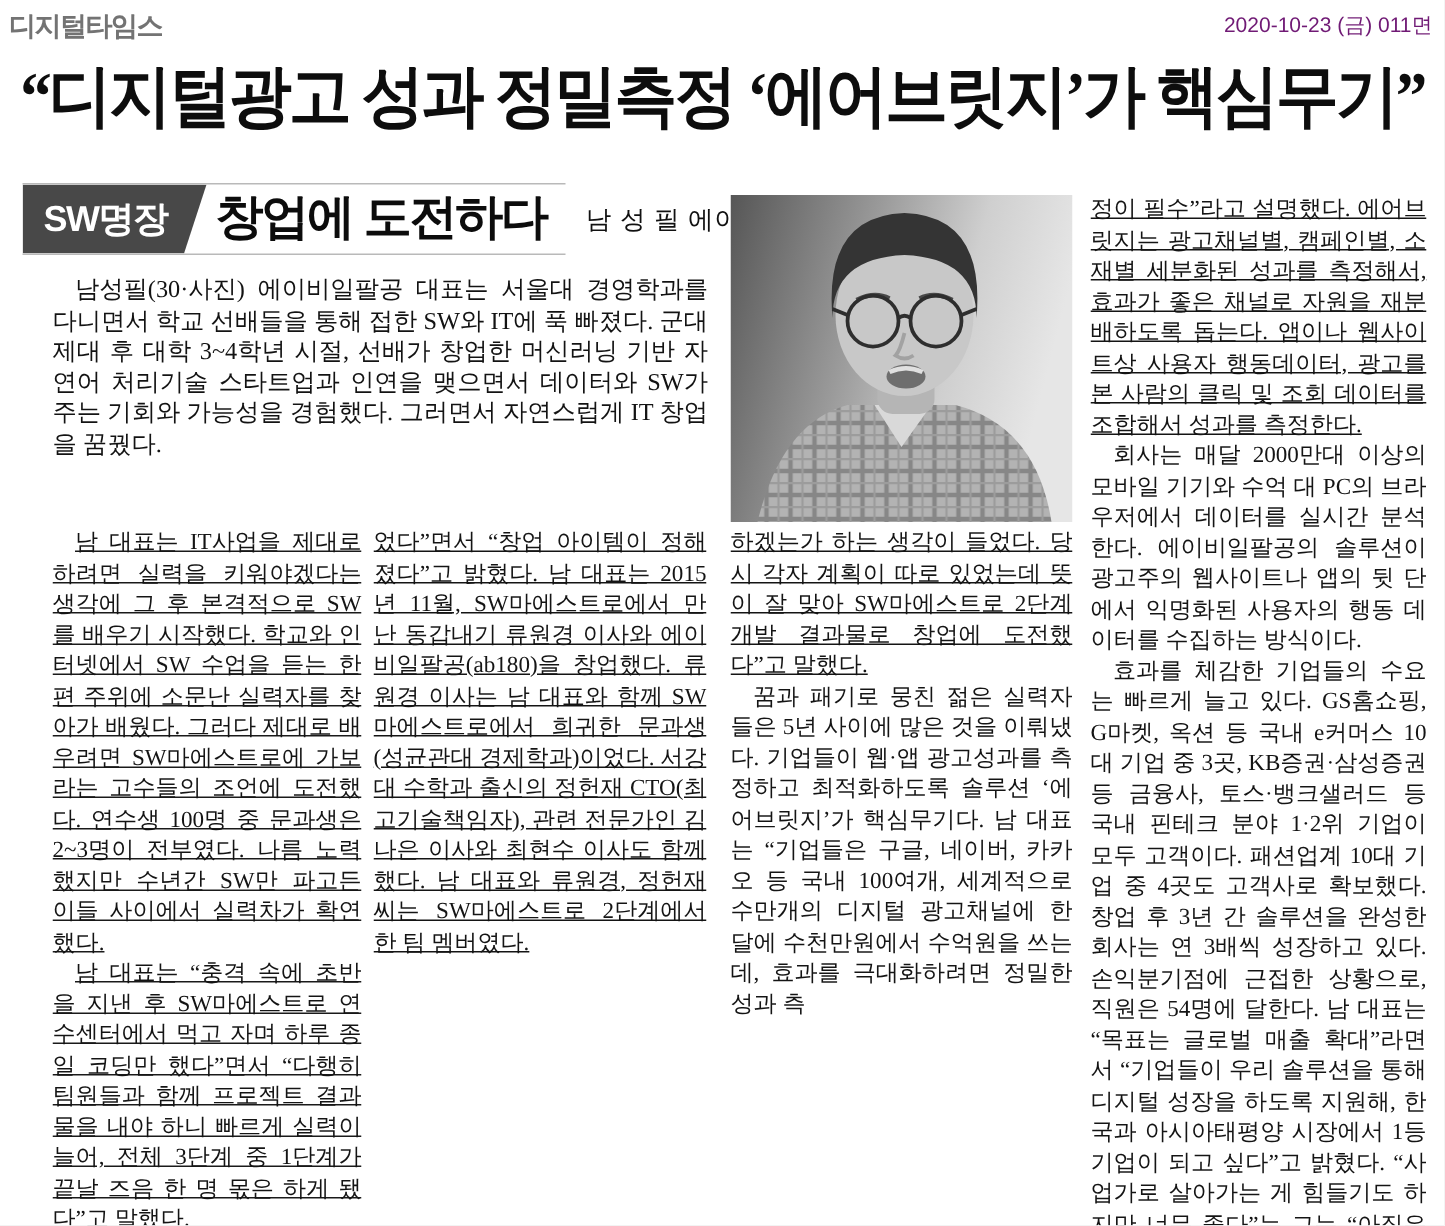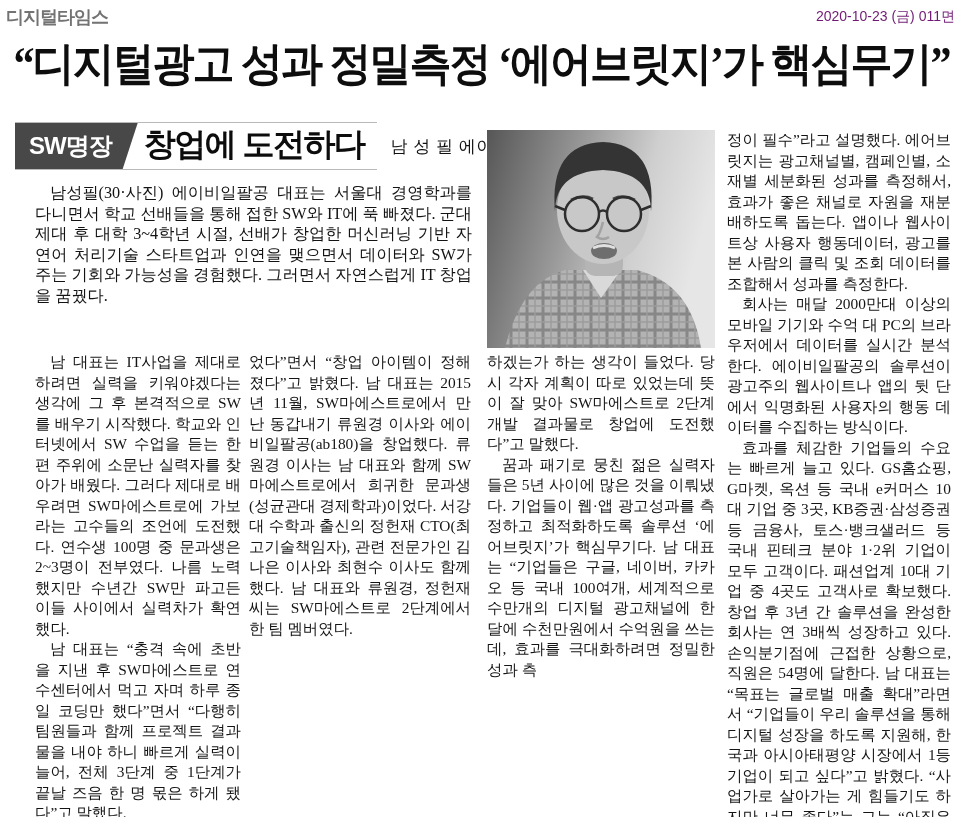--- a/index.html
+++ b/index.html
@@ -57,22 +57,22 @@
   }
   
   .photo{position:absolute;left:487px;top:130px;width:228px;height:218px;margin:0;}
   .photo svg{display:block;width:100%;height:100%;}
   
   .col{position:absolute;top:352px;height:465px;overflow:hidden;}
   .col p{
     margin:0;font-size:15.4px;line-height:20.5px;
     text-align:justify;text-indent:15px;color:#141414;
   }
-  .col p.cont{text-indent:0;}
-  .col1{left:35px;width:206px;}
+  .col p.cont{text-indent:0;text-decoration:underline;}
+  .col1{left:35px;width:206px;text-decoration:underline;}
   .col2{left:249px;width:222px;}
   .col3{left:487px;width:228px;}
   .col4{left:727px;top:130px;height:687px;width:224px;}
   
   .pullquote{margin:40px 0 42px 0;}
   .pullquote .pq-line{
     font-weight:bold;font-size:19.5px;line-height:27px;
     letter-spacing:-1px;color:#0c0c0c;text-align:justify;
   }
 </style>

